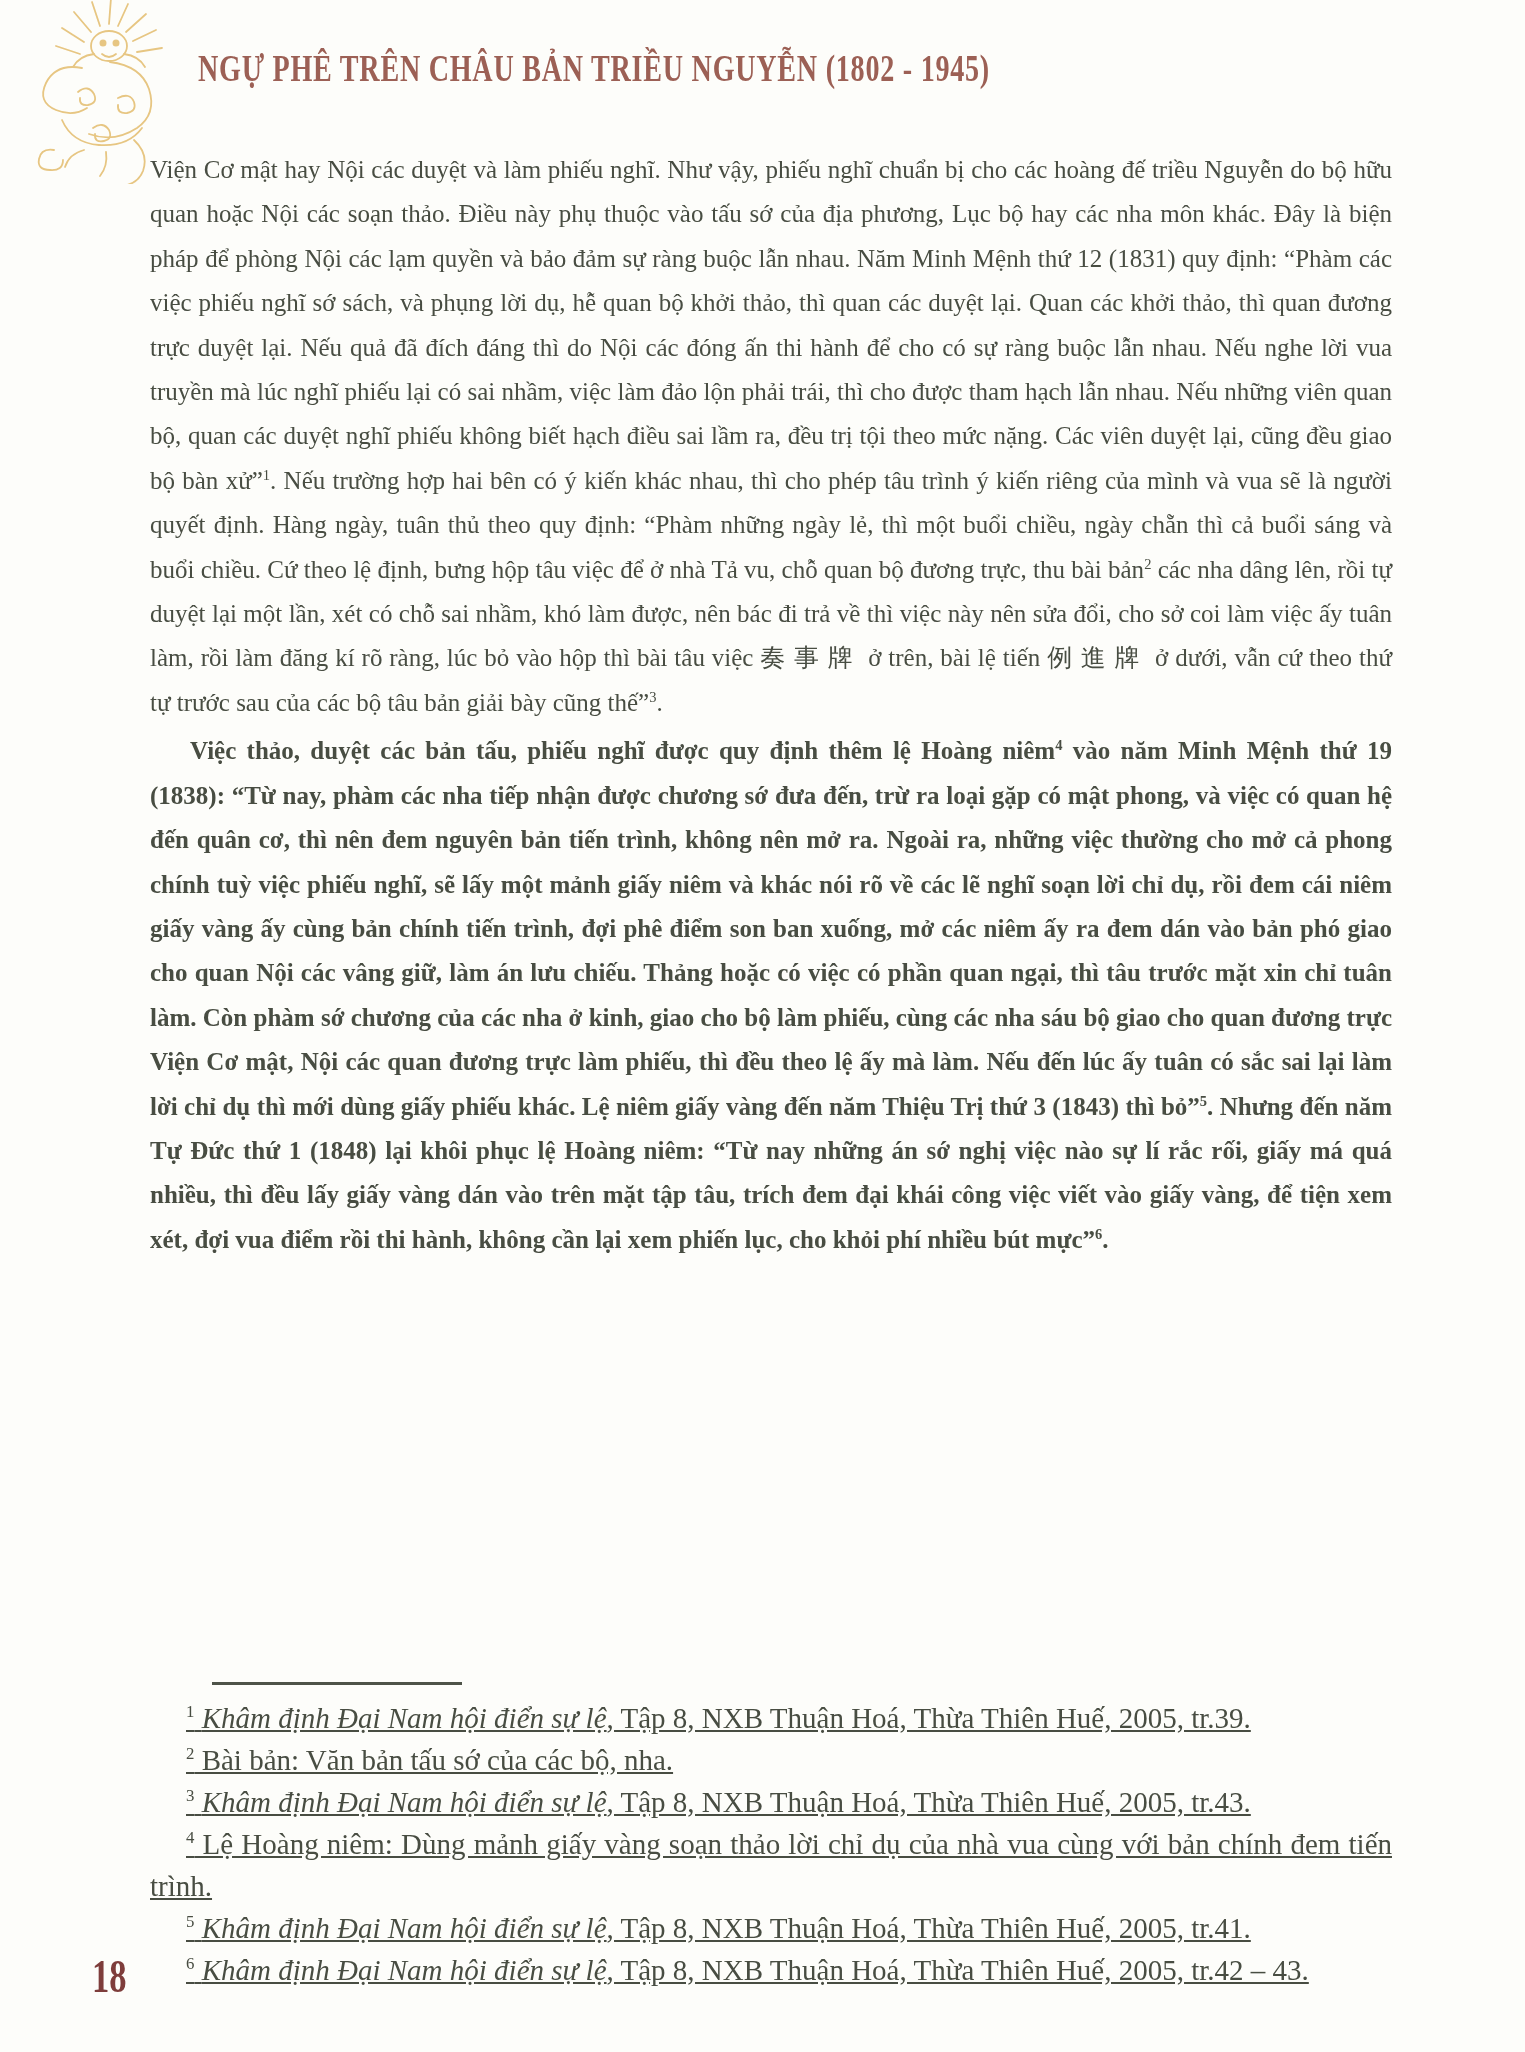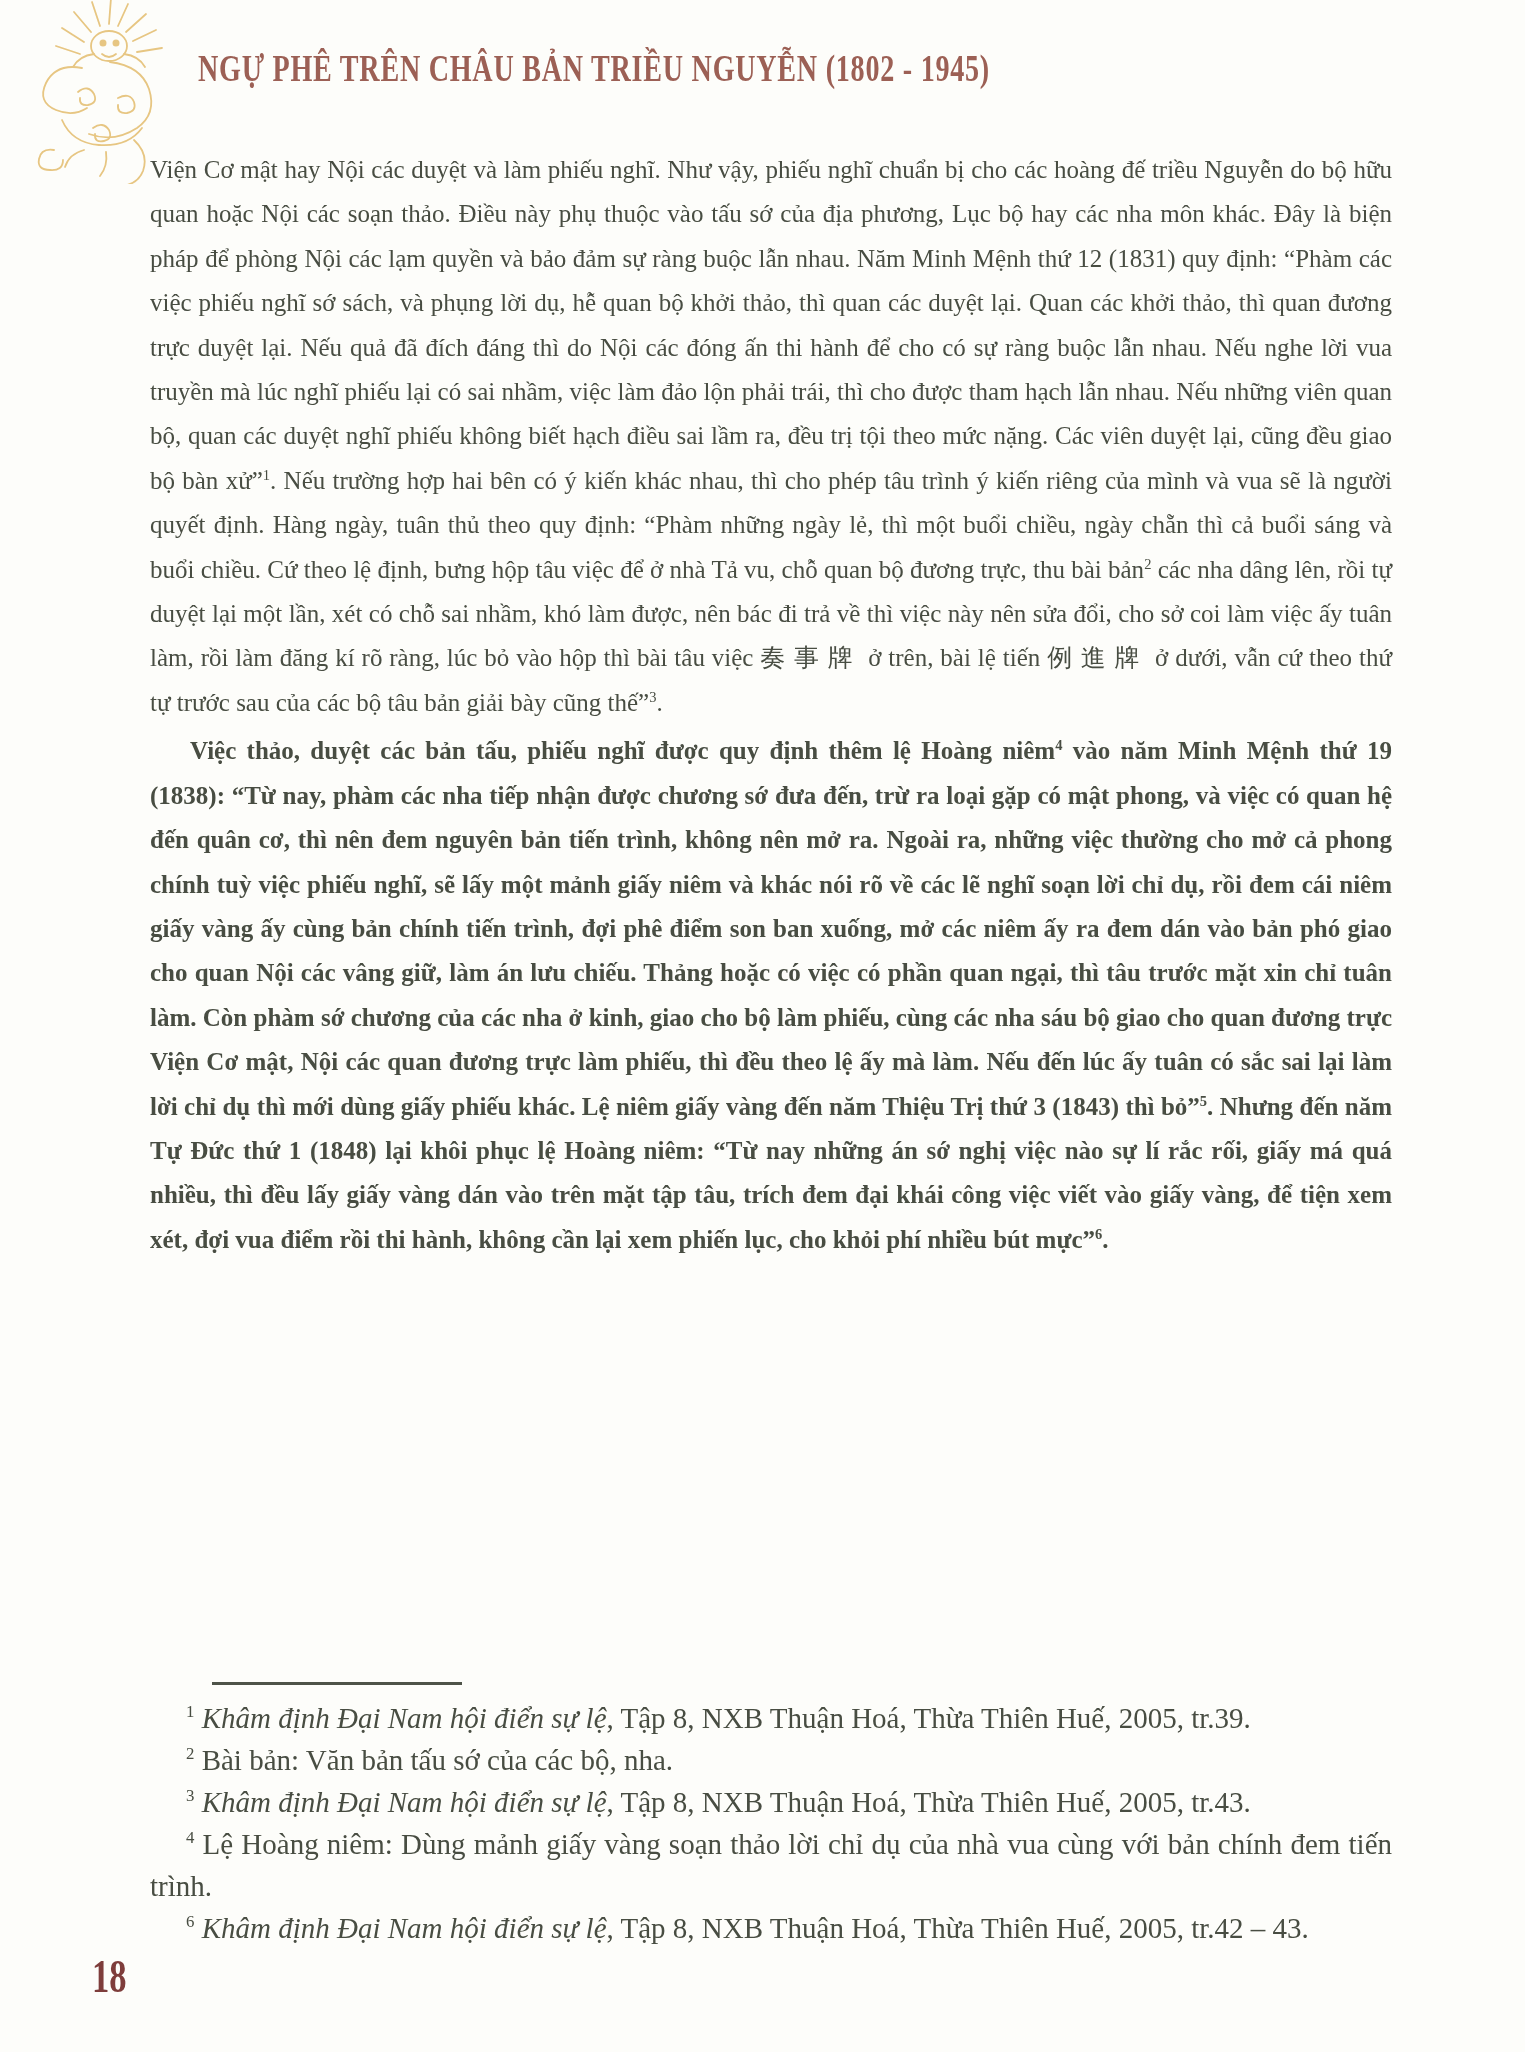--- a/index.html
+++ b/index.html
@@ -76,20 +76,21 @@
     margin-left: 62px;
     margin-bottom: 12px;
   }
   p.fn {
     margin: 0;
     font-size: 29px;
     line-height: 42px;
     text-align: justify;
     text-indent: 36px;
     color: var(--body-text, #484d42);
+    text-decoration: underline;
   }
 
   
   .page-number {
     position: absolute;
     left: 92px;
     top: 1950px;
     font-size: 46px;
     font-weight: bold;
     color: var(--page-number, #7e3d3b);
@@ -147,20 +148,21 @@
         <p class="body-para indent"><span>Việc thảo, duyệt các bản tấu, phiếu nghĩ được quy định thêm lệ Hoàng niêm</span><sup>4</sup><span> vào năm Minh Mệnh thứ 19 (1838): “Từ nay, phàm các nha tiếp nhận được chương sớ đưa đến, trừ ra loại gặp có mật phong, và việc có quan hệ đến quân cơ, thì nên đem nguyên bản tiến trình, không nên mở ra. Ngoài ra, những việc thường cho mở cả phong chính tuỳ việc phiếu nghĩ, sẽ lấy một mảnh giấy niêm và khác nói rõ về các lẽ nghĩ soạn lời chỉ dụ, rồi đem cái niêm giấy vàng ấy cùng bản chính tiến trình, đợi phê điểm son ban xuống, mở các niêm ấy ra đem dán vào bản phó giao cho quan Nội các vâng giữ, làm án lưu chiếu. Thảng hoặc có việc có phần quan ngại, thì tâu trước mặt xin chỉ tuân làm. Còn phàm sớ chương của các nha ở kinh, giao cho bộ làm phiếu, cùng các nha sáu bộ giao cho quan đương trực Viện Cơ mật, Nội các quan đương trực làm phiếu, thì đều theo lệ ấy mà làm. Nếu đến lúc ấy tuân có sắc sai lại làm lời chỉ dụ thì mới dùng giấy phiếu khác. Lệ niêm giấy vàng đến năm Thiệu Trị thứ 3 (1843) thì bỏ”</span><sup>5</sup><span>. Nhưng đến năm Tự Đức thứ 1 (1848) lại khôi phục lệ Hoàng niêm: “Từ nay những án sớ nghị việc nào sự lí rắc rối, giấy má quá nhiều, thì đều lấy giấy vàng dán vào trên mặt tập tâu, trích đem đại khái công việc viết vào giấy vàng, để tiện xem xét, đợi vua điểm rồi thi hành, không cần lại xem phiến lục, cho khỏi phí nhiều bút mực”</span><sup>6</sup><span>.</span></p>
       </div>
 
     <section class="footnotes">
       <div class="fn-rule"></div>
       <div>
           <p class="fn"><sup>1</sup><span> </span><span class="it">Khâm định Đại Nam hội điển sự lệ</span><span>, Tập 8, NXB Thuận Hoá, Thừa Thiên Huế, 2005, tr.39.</span></p>
           <p class="fn"><sup>2</sup><span> Bài bản: Văn bản tấu sớ của các bộ, nha.</span></p>
           <p class="fn"><sup>3</sup><span> </span><span class="it">Khâm định Đại Nam hội điển sự lệ</span><span>, Tập 8, NXB Thuận Hoá, Thừa Thiên Huế, 2005, tr.43.</span></p>
           <p class="fn"><sup>4</sup><span> Lệ Hoàng niêm: Dùng mảnh giấy vàng soạn thảo lời chỉ dụ của nhà vua cùng với bản chính đem tiến trình.</span></p>
+          <p class="fn"><sup>5</sup><span> </span><span class="it">Khâm định Đại Nam hội điển sự lệ</span><span>, Tập 8, NXB Thuận Hoá, Thừa Thiên Huế, 2005, tr.41.</span></p>
           <p class="fn"><sup>6</sup><span> </span><span class="it">Khâm định Đại Nam hội điển sự lệ</span><span>, Tập 8, NXB Thuận Hoá, Thừa Thiên Huế, 2005, tr.42 – 43.</span></p>
         </div>
     </section>
   </main>
 
   <div class="page-number">18</div>
 
 </div>
 
 </body></html>

